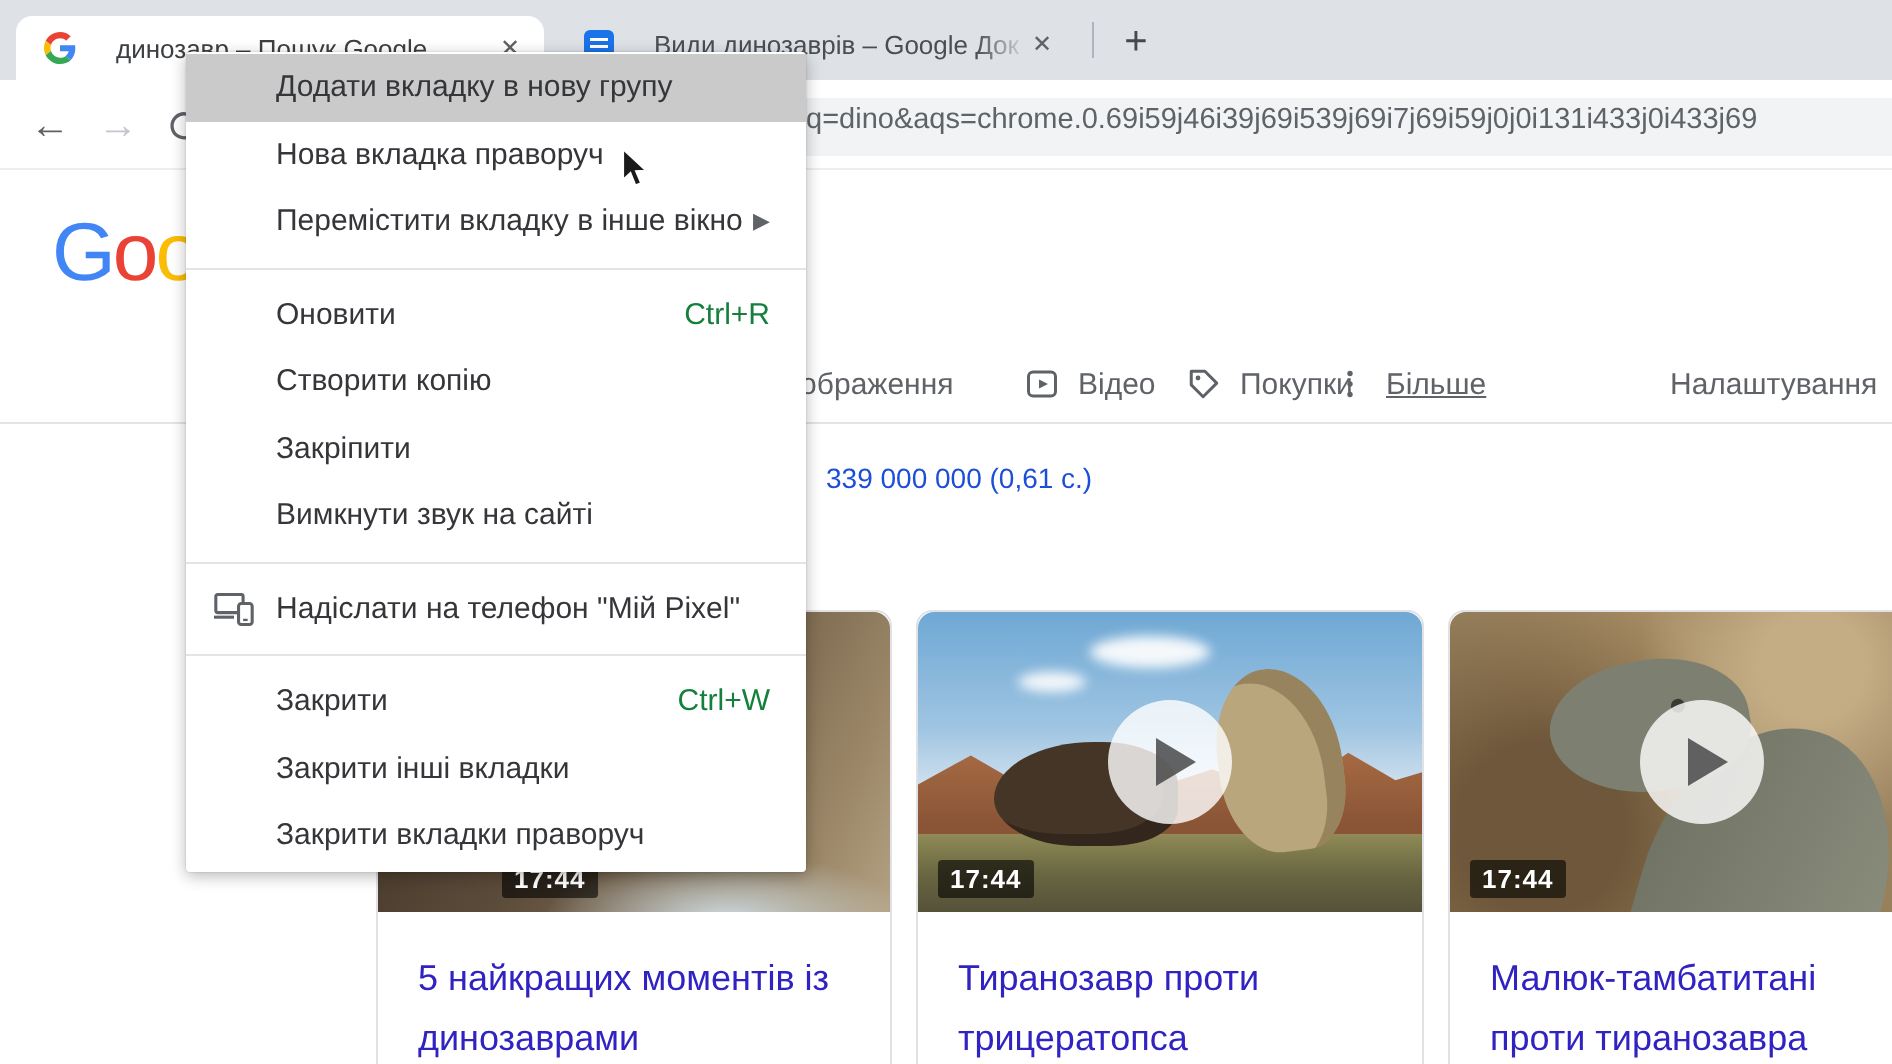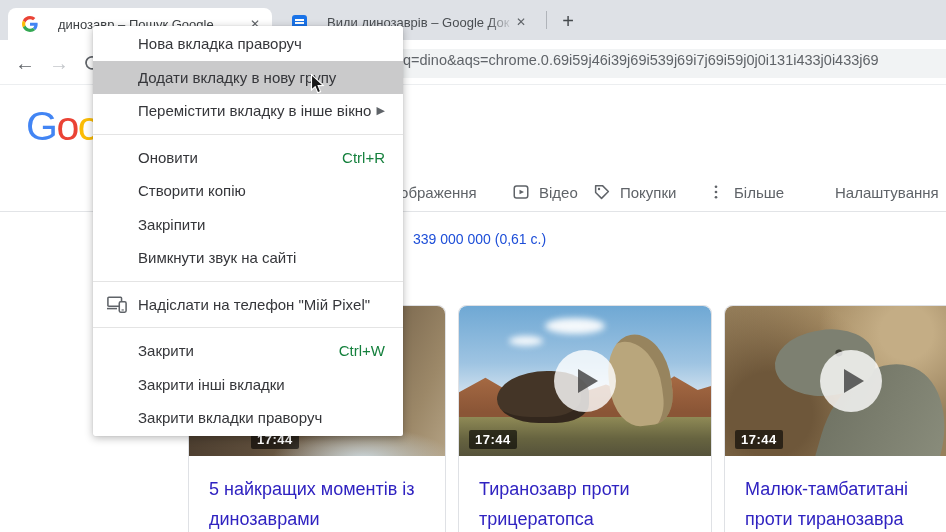--- a/index.html
+++ b/index.html
@@ -37,21 +37,21 @@
   .url { position:absolute; left:403px; top:52px; font-size:14.5px; color:#5f6368; white-space:nowrap; width:560px; overflow:hidden; }
 
   
   .logo { position:absolute; left:26px; top:103px; font-size:41px; letter-spacing:-1.5px; font-weight:500; }
   .l-b { color:#4285F4; } .l-r { color:#EA4335; } .l-y { color:#FBBC05; } .l-g { color:#34A853; }
 
   .snav { position:absolute; top:177px; height:30px; display:flex; align-items:center; gap:9px;
           font-size:15px; color:#5f6368; }
   .snav svg { display:block; }
   .nav-images { left:364px; } .nav-video { left:512px; } .nav-shop { left:593px; }
-  .nav-more { left:707px; } .nav-settings { left:835px; }
+  .nav-more { left:666px;text-decoration:underline; } .nav-settings { left:835px; }
   .snav-line { position:absolute; left:0; top:211px; width:946px; height:1px; background:#e2e4e7; }
 
   .stats { position:absolute; left:413px; top:231px; font-size:14px; color:#1d4ed8; }
 
   
   .vcard { position:absolute; top:305px; height:300px; background:#fff; border:1px solid #dfe1e5; border-radius:8px; }
   .vc1 { left:188px; width:258px; }
   .vc2 { left:458px; width:254px; }
   .vc3 { left:724px; width:254px; }
   .thumb { position:relative; width:100%; height:150px; border-radius:8px 8px 0 0; overflow:hidden; }
@@ -223,25 +223,25 @@
       </div>
     <div class="play">
         <i></i>
       </div>
     <span class="dur">17:44</span>
   </div>
   <a class="vtitle">Малюк-тамбатитані проти тиранозавра</a>
 </div>
 
 <div class="cmenu">
-  <div class="mi">
-    <span>Нова вкладка праворуч</span>
-  </div>
   <div class="mi hl">
     <span>Додати вкладку в нову групу</span>
+  </div>
+  <div class="mi">
+    <span>Нова вкладка праворуч</span>
   </div>
   <div class="mi">
     <span>Перемістити вкладку в інше вікно</span>
     <span class="mi-arrow">▶</span>
   </div>
   <div class="msep"></div>
   <div class="mi">
     <span>Оновити</span>
     <span class="mi-short">Ctrl+R</span>
   </div>

